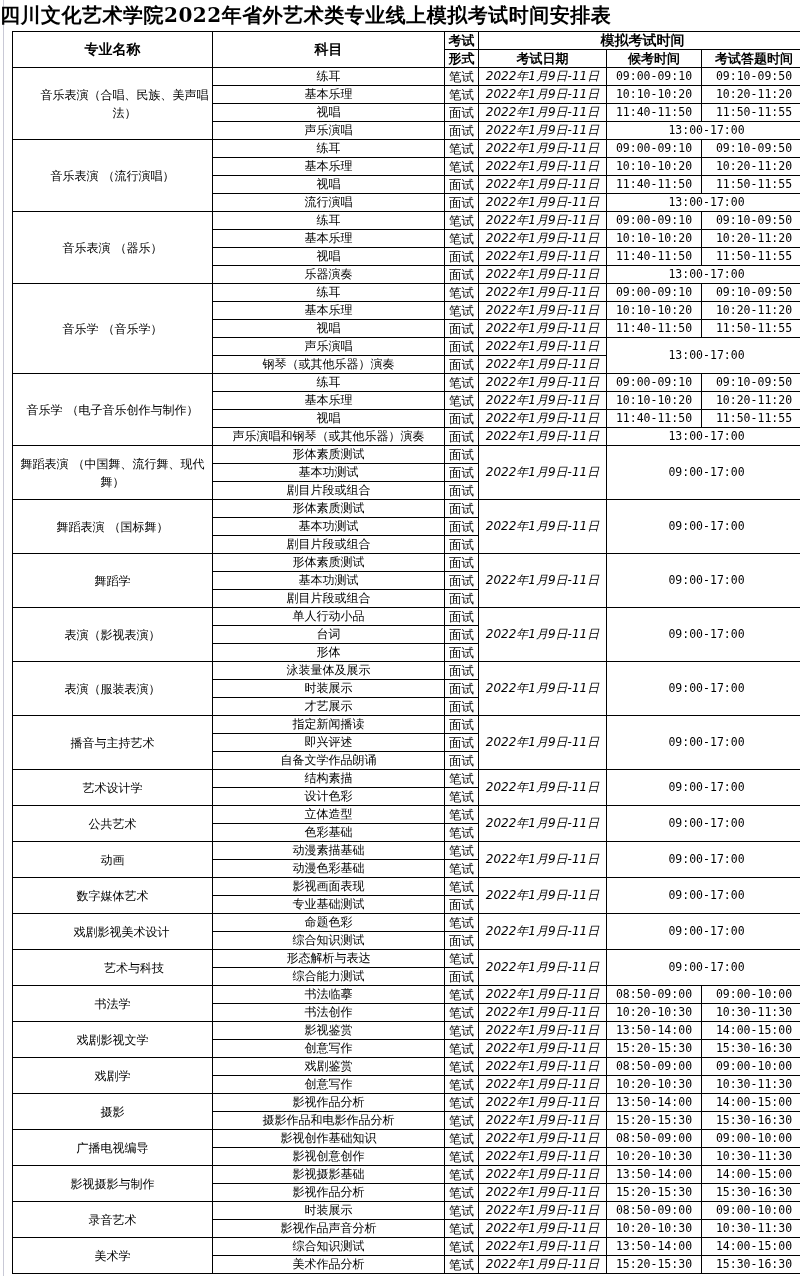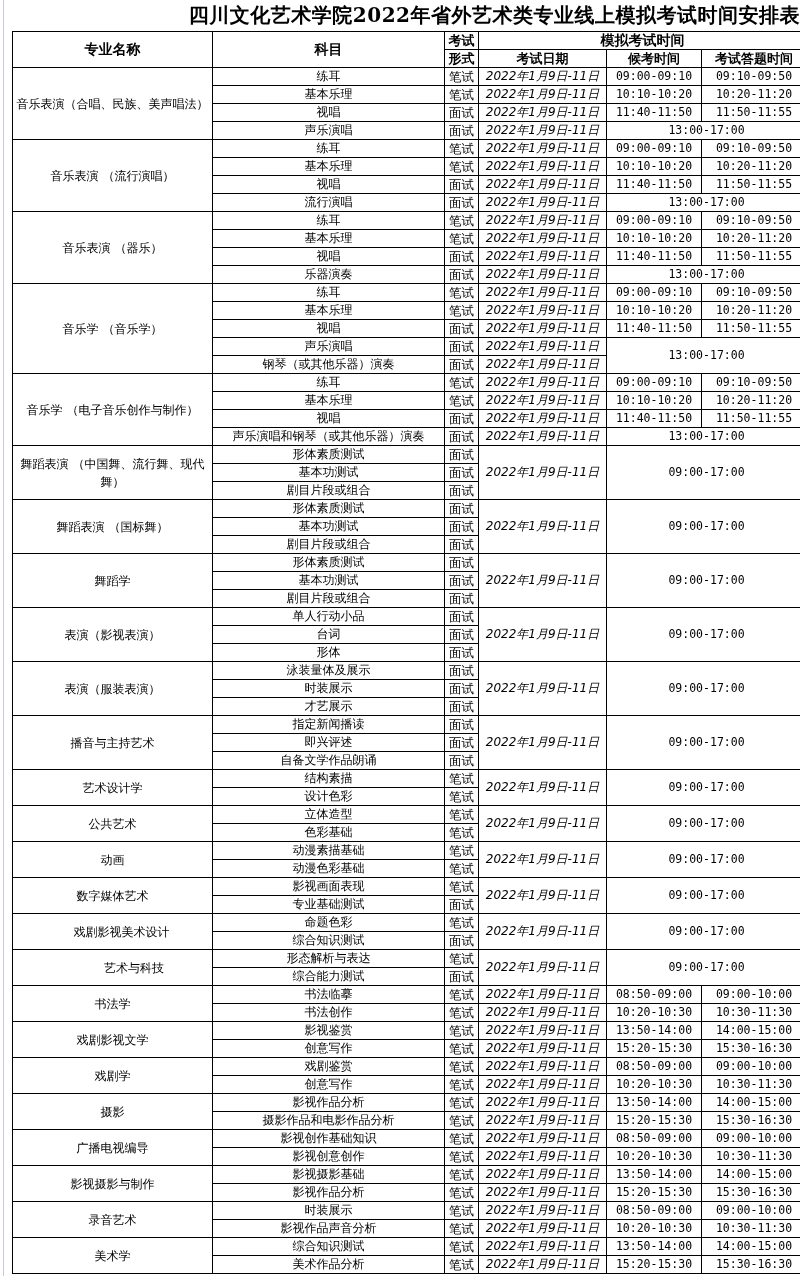--- a/index.html
+++ b/index.html
@@ -1,20 +1,20 @@
 <!DOCTYPE html>
 <html><head>
 <meta charset="utf-8">
 <style>
   html, body { margin: 0; padding: 0; background: #ffffff; }
   body { width: 800px; height: 1276px; overflow: hidden; position: relative;
          font-family: "DejaVu Sans", "Liberation Sans", sans-serif; color: #000; }
   .gridline-left { position: absolute; left: 3px; top: 0; width: 1px; height: 1276px; background: #c9c9d6; }
   .title { position: absolute; left: 0; top: 0; width: 800px; height: 31px;
-           text-align: right; line-height: 31px; font-family: "DejaVu Serif", "Liberation Serif", serif;
+           text-align: left; line-height: 31px; font-family: "DejaVu Serif", "Liberation Serif", serif;
            font-weight: bold; font-size: 20px; letter-spacing: 0.5px; }
   table.sched { position: absolute; left: 12px; top: 31px; border-collapse: collapse;
                 table-layout: fixed; width: 794px; font-size: 12px; }
   table.sched td, table.sched th { border: 1px solid #000; padding: 0; text-align: center;
                 vertical-align: middle; height: 17px; line-height: 17px; white-space: nowrap; overflow: hidden; }
   table.sched th { font-weight: bold; font-size: 13px; }
   .hdr-big { font-size: 14px !important; }
   .mono { font-family: "DejaVu Sans Mono", "Liberation Mono", monospace; font-size: 11.5px; }
   .major { white-space: normal !important; line-height: 18px !important; font-size: 12px; }
   .fmt { font-size: 12.5px; }
@@ -44,21 +44,21 @@
     </tr>
     <tr>
       <th>形式</th>
       <th>考试日期</th>
       <th>候考时间</th>
       <th>考试答题时间</th>
     </tr>
   </thead>
   <tbody id="tbody">
       <tr>
-        <td rowspan="4" class="major" style="white-space: pre-line;">音乐表演（合唱、民族、美声唱法）</td>
+        <td rowspan="4" class="major" style="white-space: pre-line; padding-left: 24px;">音乐表演（合唱、民族、美声唱法）</td>
         <td>练耳</td>
         <td class="fmt">笔试</td>
         <td class="date">2022年1月9日-11日</td>
         <td class="mono">09:00-09:10</td>
         <td class="mono">09:10-09:50</td>
       </tr>
       <tr>
         <td>基本乐理</td>
         <td class="fmt">笔试</td>
         <td class="date">2022年1月9日-11日</td>

